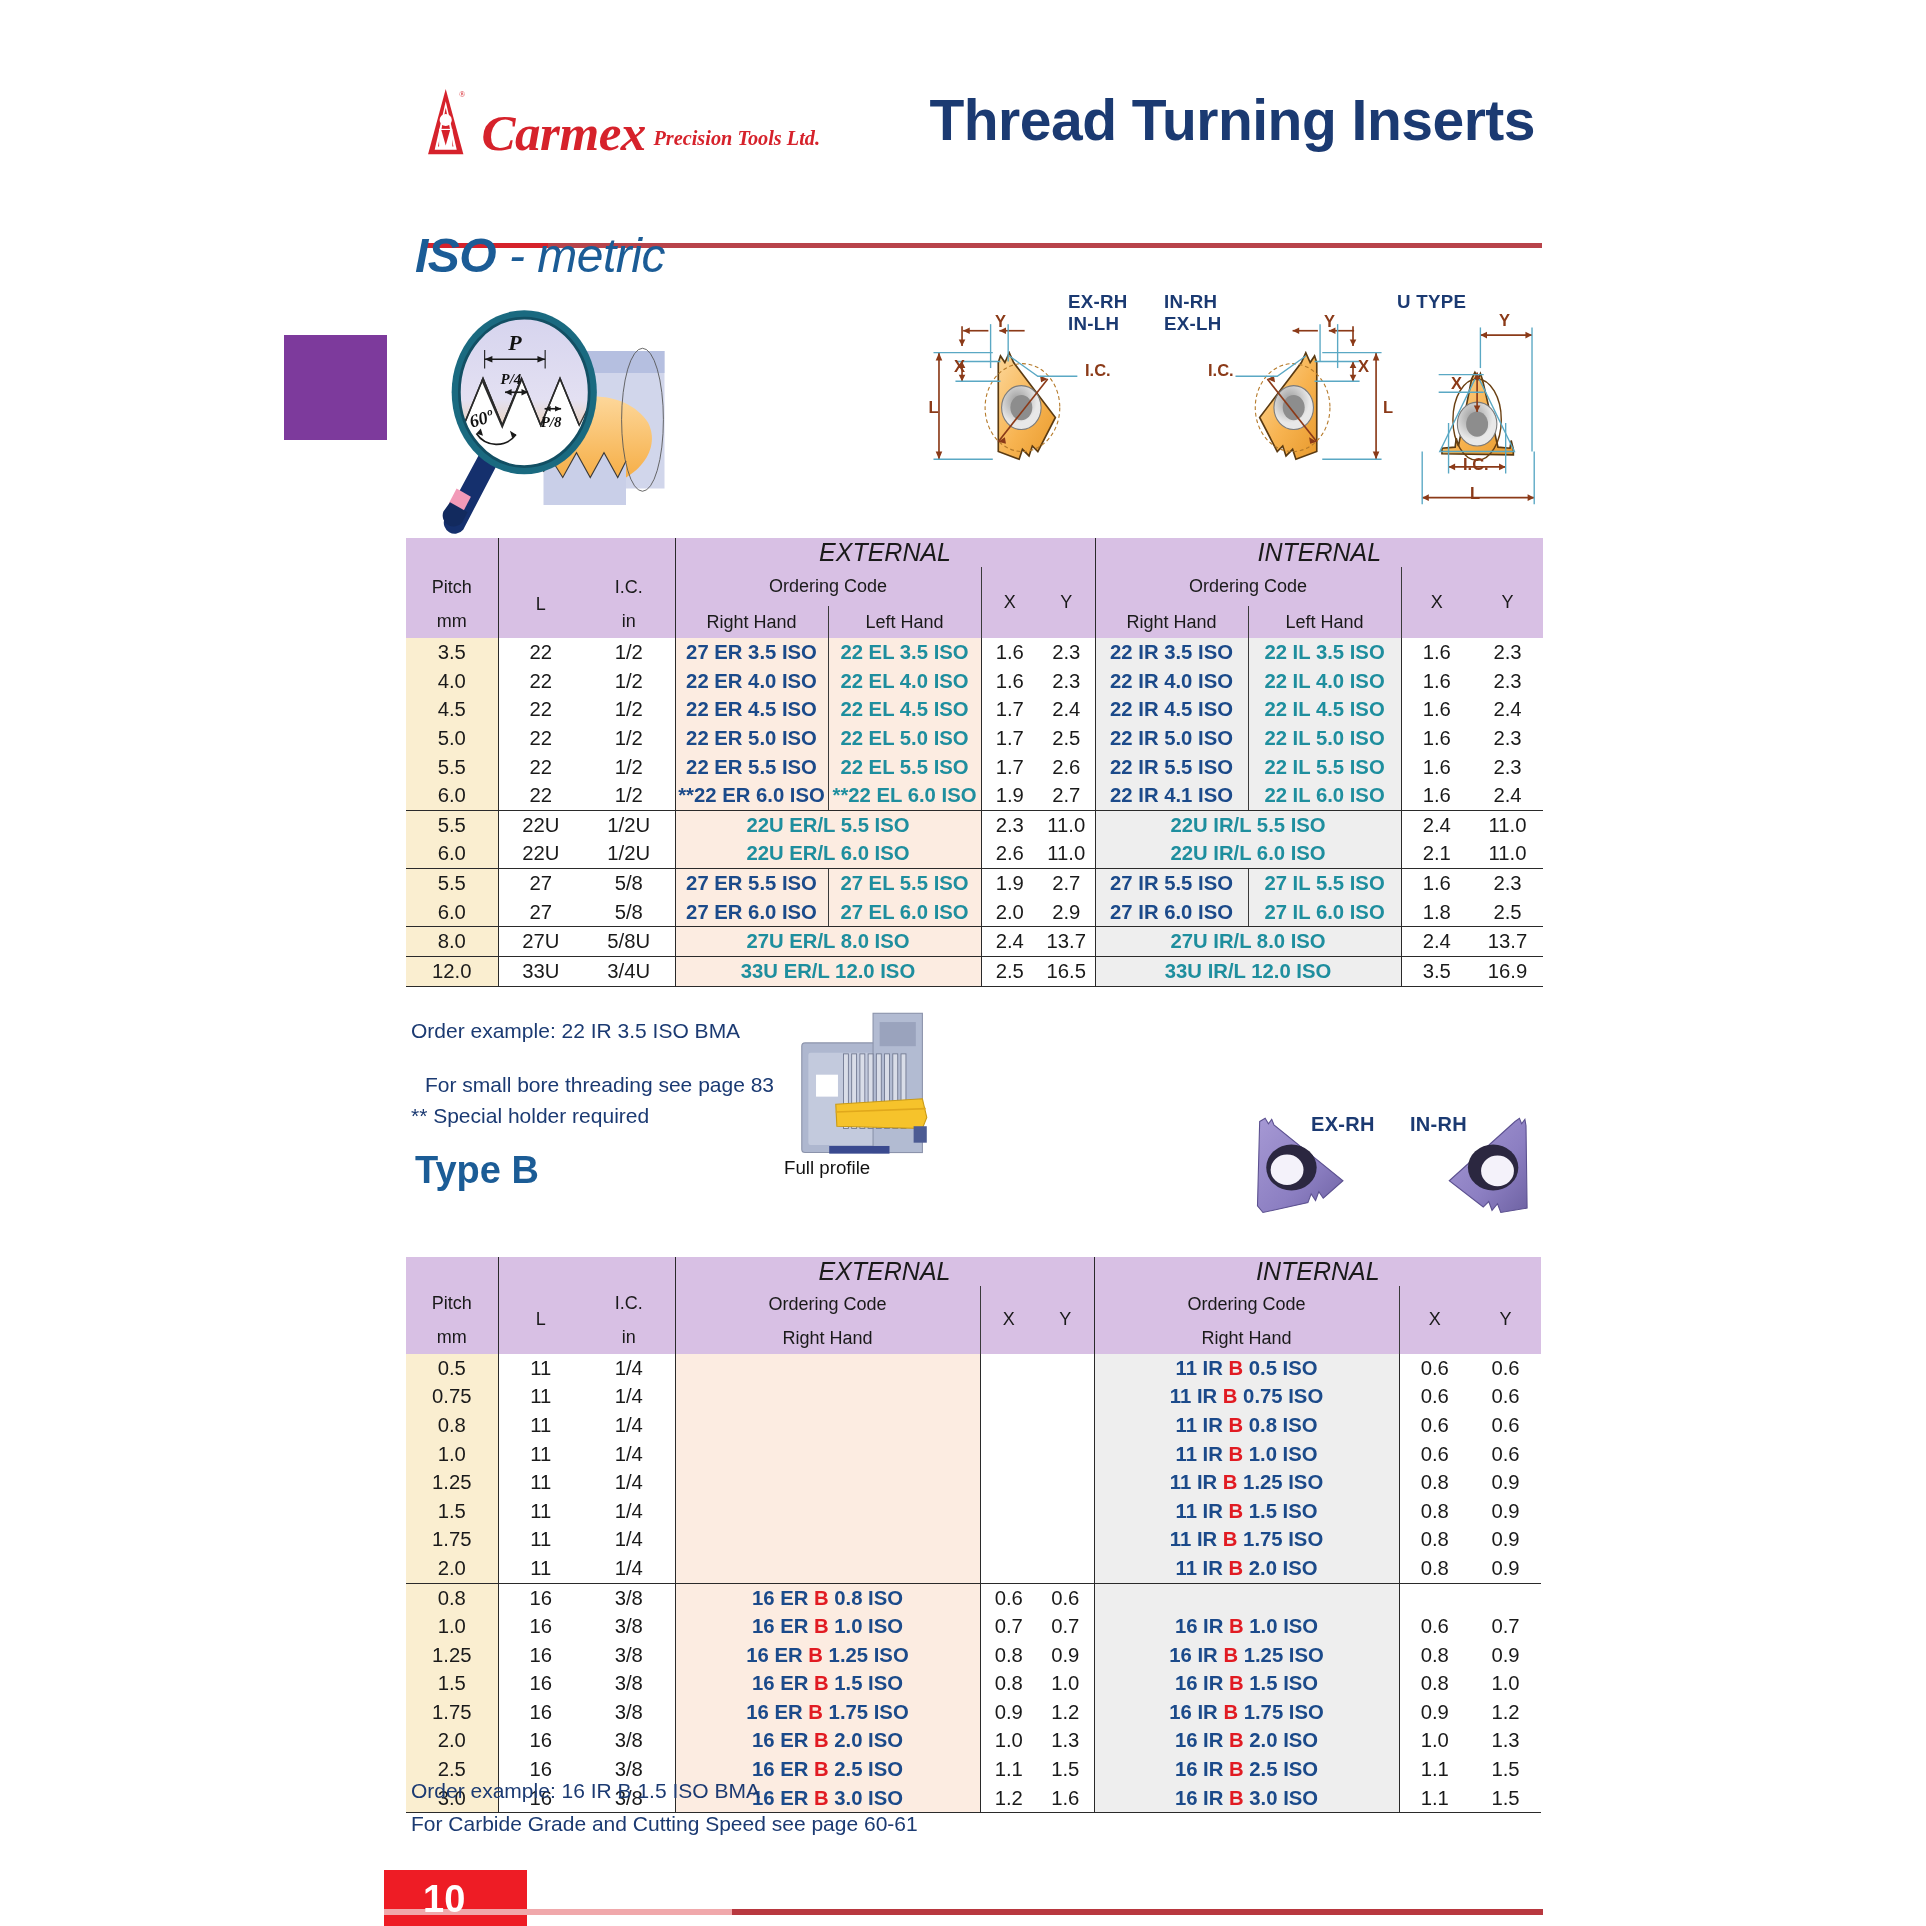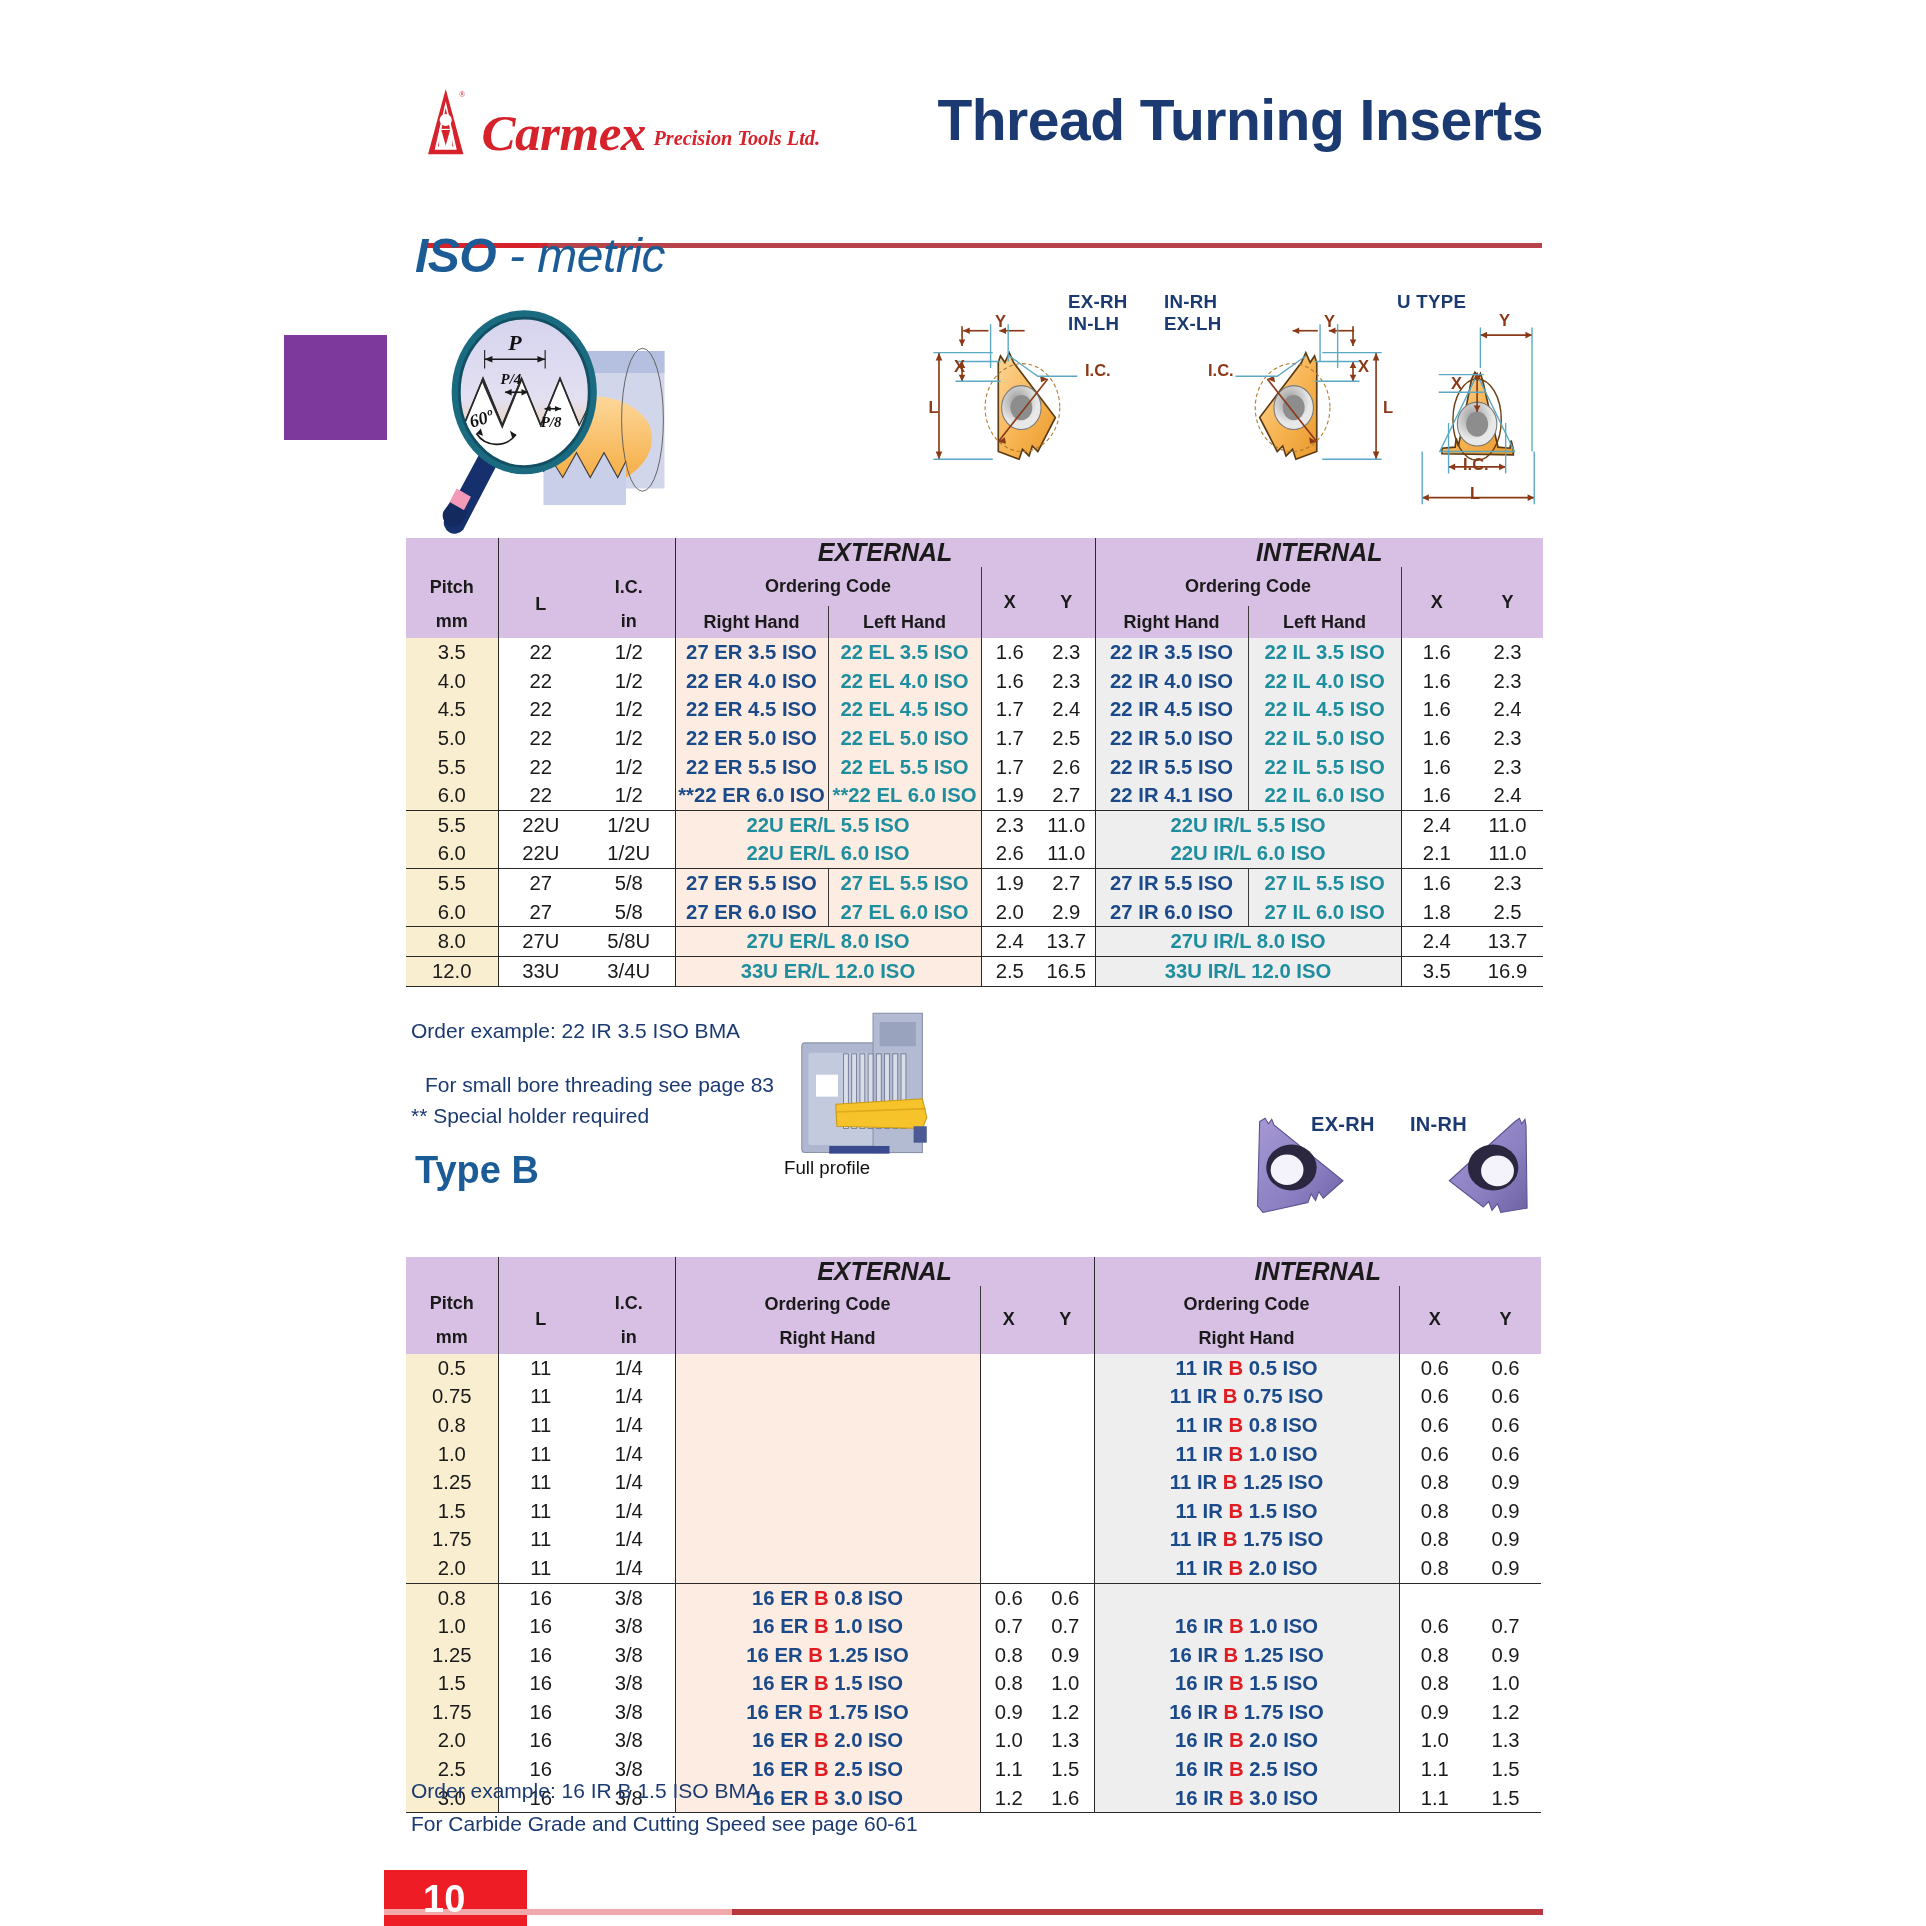--- a/index.html
+++ b/index.html
@@ -14,21 +14,21 @@
   .page{position:absolute;left:0;top:0;width:1926px;height:1926px;}
 
   
   .hdr{position:absolute;left:406px;top:77px;width:1137px;height:99px;}
   .logo-wrap{position:absolute;left:11px;top:11px;display:flex;align-items:flex-end;}
   .logo-mark{position:relative;width:58px;height:69px;margin-right:6.6px;}
   .logo-text{font-family:"Liberation Serif",serif;font-style:italic;font-weight:bold;
     font-size:51px;color:#d6222b;letter-spacing:-0.5px;line-height:.95;}
   .logo-sub{font-family:"Liberation Serif",serif;font-style:italic;font-weight:bold;
     font-size:20.3px;color:#d6222b;margin-left:7.7px;padding-bottom:6.6px;}
-  .hdr-title{position:absolute;right:0px;top:10px;font-size:57px;font-weight:bold;
+  .hdr-title{position:absolute;right:8px;top:10px;font-size:57px;font-weight:bold;
     color:#1b3a72;letter-spacing:-0.5px;white-space:nowrap;}
   .hdr-rule{position:absolute;left:19px;top:166px;width:1117px;height:5px;
     background:linear-gradient(to right,#d6222b 0%,#d6222b 11%,#b8434a 11%,#b8434a 100%);}
 
   
   .iso-title{position:absolute;left:415px;top:228px;font-size:48px;color:#1b5c96;
     font-weight:bold;font-style:italic;letter-spacing:-0.5px;}
   .iso-title .thin{font-weight:normal;}
 
   .purple-sq{position:absolute;left:284px;top:335px;width:103px;height:105px;background:#7d3a9c;}
@@ -38,21 +38,21 @@
 
   
   .diagrams{position:absolute;left:928px;top:291px;width:615px;height:231px;}
   .dlabel{position:absolute;font-size:18.7px;font-weight:bold;color:#1b3a72;letter-spacing:0.3px;}
   .dim{position:absolute;font-size:16.5px;font-weight:bold;}
   .dim.brown{color:#8b3a18;}
 
   
   .tbl{position:absolute;border-collapse:collapse;table-layout:fixed;}
   .tbl td,.tbl th{padding:0;margin:0;vertical-align:middle;text-align:center;}
-  .hdrow td{background:#d8c0e4;color:#1a1a1a;font-weight:bold;}
+  .hdrow td{background:#d8c0e4;color:#1a1a1a;font-weight:normal;}
   .hdr-big{font-size:25px;font-style:italic;font-weight:bold;letter-spacing:0px;}
   .hdr-sm{font-size:18px;}
   .vline-l{border-left:1.1px solid #2a2a2a;}
   .vthin-l{border-left:0.5px solid #3a3a3a;}
   .grp-top{border-top:1.1px solid #2a2a2a;}
   .grp-bot{border-bottom:1.1px solid #2a2a2a;}
   .c-pitch{background:#faeed0;font-size:20.3px;color:#1a1a1a;}
   .c-plain{background:#ffffff;font-size:20.3px;color:#1a1a1a;}
   .c-ext{background:#fcece1;font-size:20.3px;font-weight:bold;}
   .c-int{background:#eeeeee;font-size:20.3px;font-weight:bold;}

